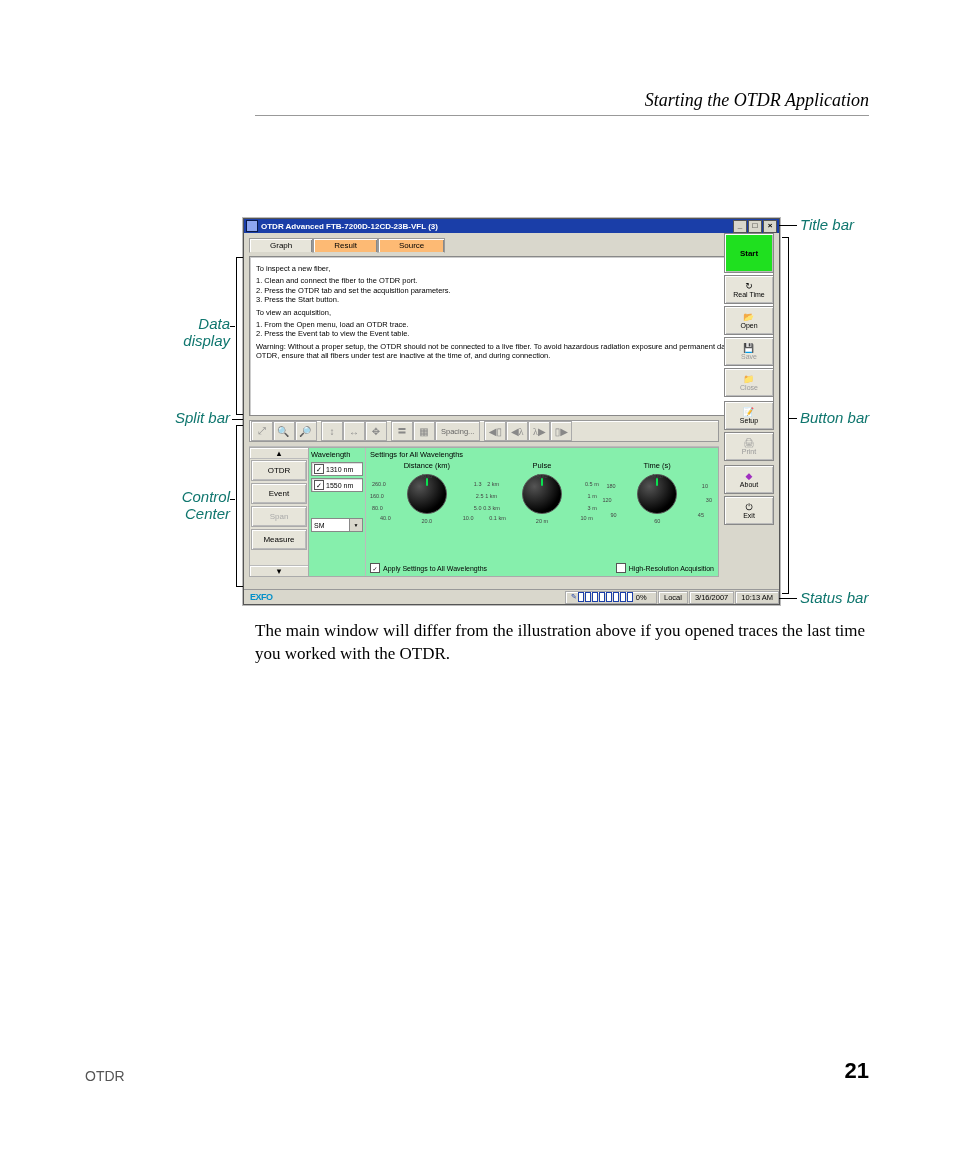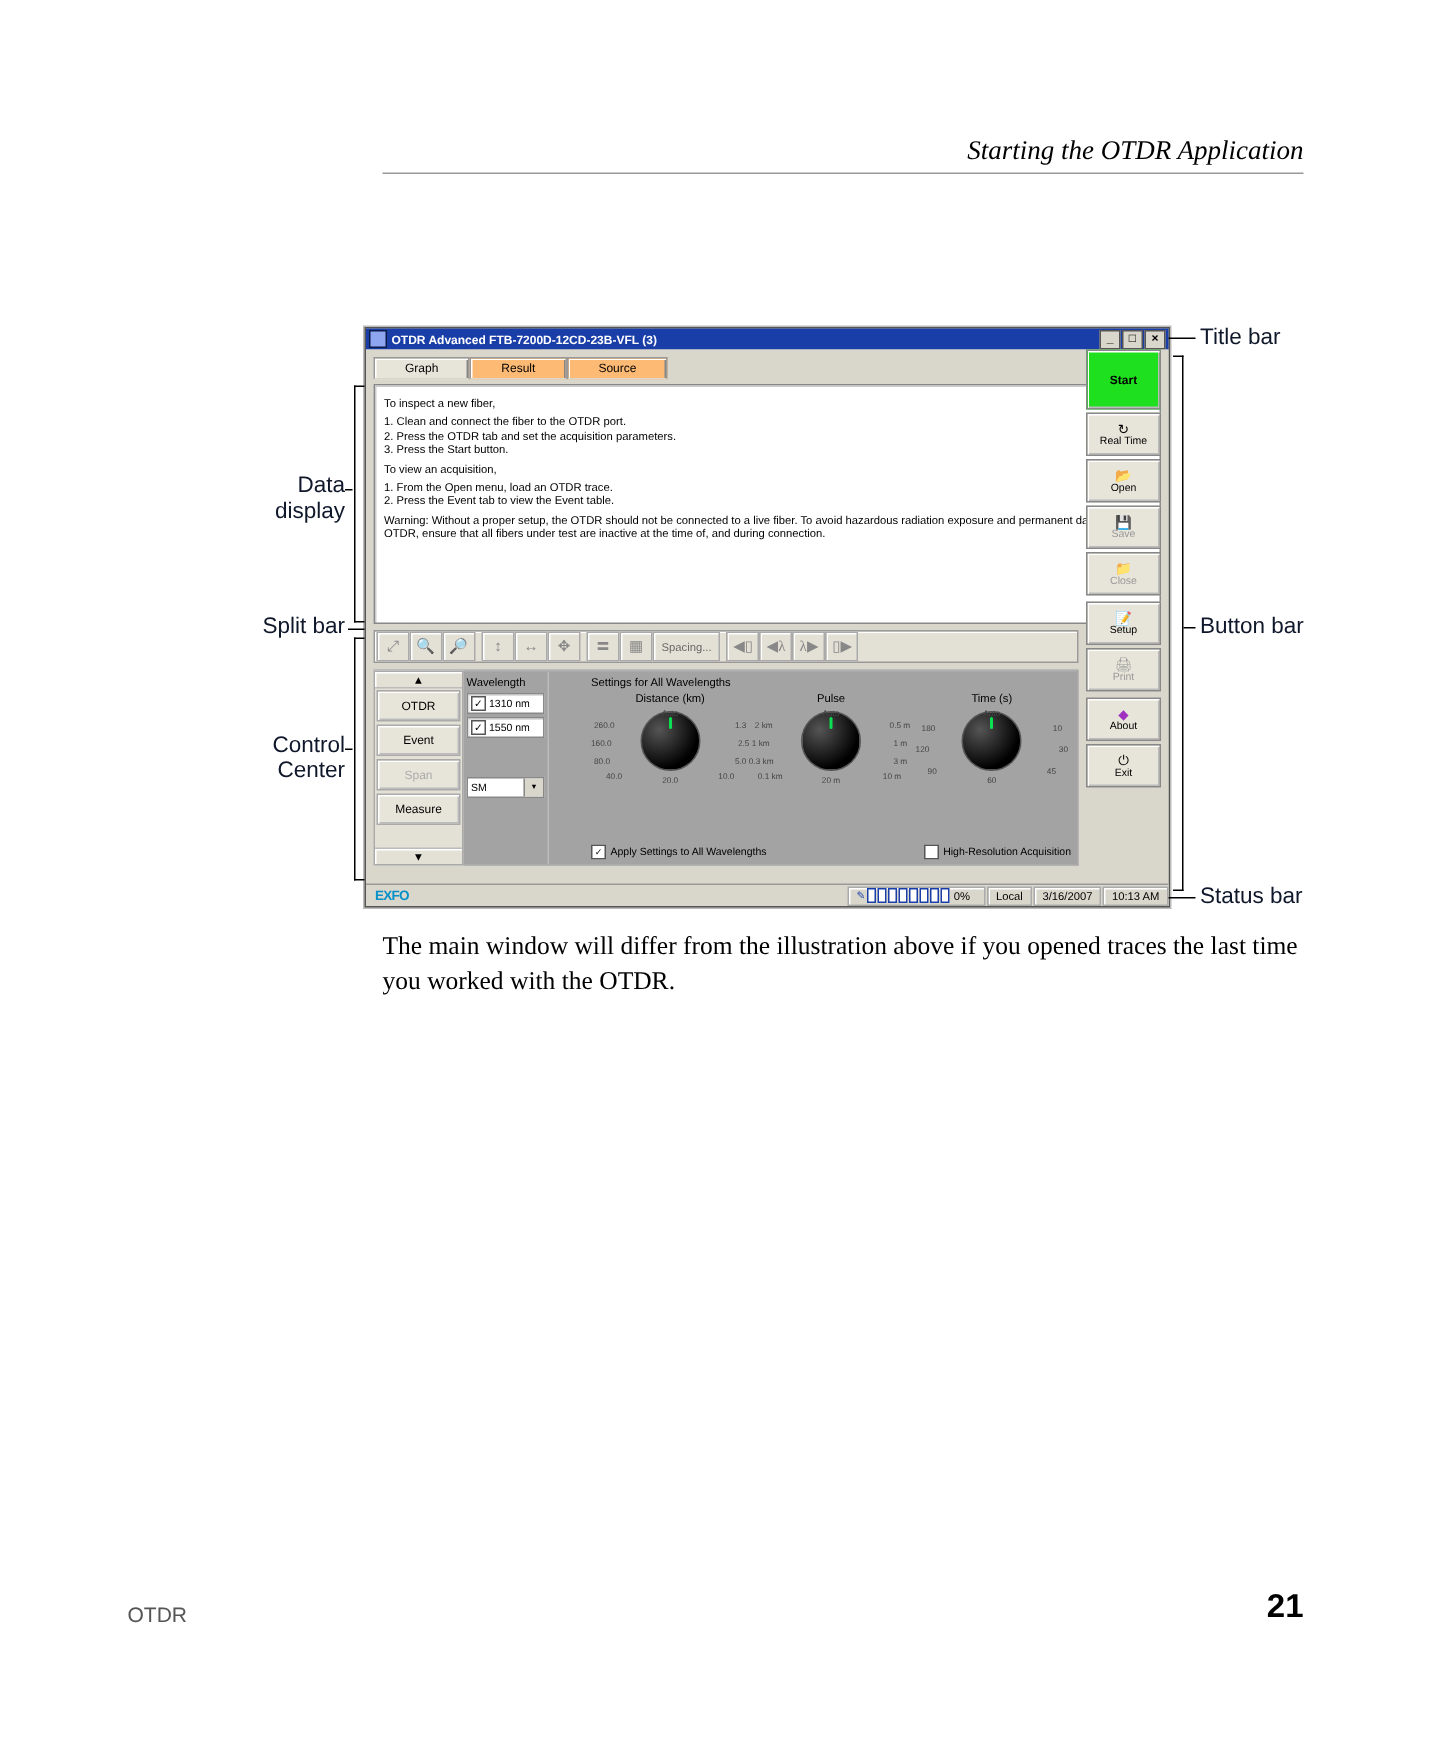--- a/index.html
+++ b/index.html
@@ -114,20 +114,21 @@
   }
 
   
   .client {
     position: absolute;
     top: 14px;
     left: 0;
     right: 0;
     bottom: 0;
     background: #d9d7cc;
+    border-radius: 25px;
   }
 
   
   .tabs-row {
     display: flex;
     padding: 5px 5px 3px 5px;
     gap: 0;
   }
   .tab {
     border: 1px solid #999;
@@ -240,24 +241,23 @@
     font-size: 8px;
     background: #e7e5da;
     box-shadow: inset 1px 1px 0 #fff, inset -1px -1px 0 #bbb;
   }
   .cc-tab.disabled { color: #aaa; }
 
   .cc-right {
     flex: 1;
     border: 1px solid #aaa;
     border-left: none;
-    background: #a3a3a3;
+    background: #86efac;
     display: flex;
     position: relative;
-    gap: 24px;
   }
   .wl-col {
     width: 52px;
     border-right: 1px solid #bbb;
     padding: 2px;
   }
   .wl-title { font-size: 7.5px; margin-bottom: 3px; }
   .wl-opt {
     background: #fff;
     border: 1px solid #888;
@@ -408,22 +408,23 @@
     width: 4px; height: 8px;
     border: 1px solid #1a3ea8;
     background: #fff;
   }
 
   
   .callout {
     position: absolute;
     font-family: Arial, Helvetica, sans-serif;
     font-size: 15px;
-    color: #0f172a;
+    color: #0f766e;
     line-height: 1.1;
+    font-style: italic;
   }
   .callout.right { text-align: left; }
   .callout.left { text-align: right; }
   .c-line {
     position: absolute;
     background: #000;
     height: 1px;
   }
   .c-bracket {
     position: absolute;

